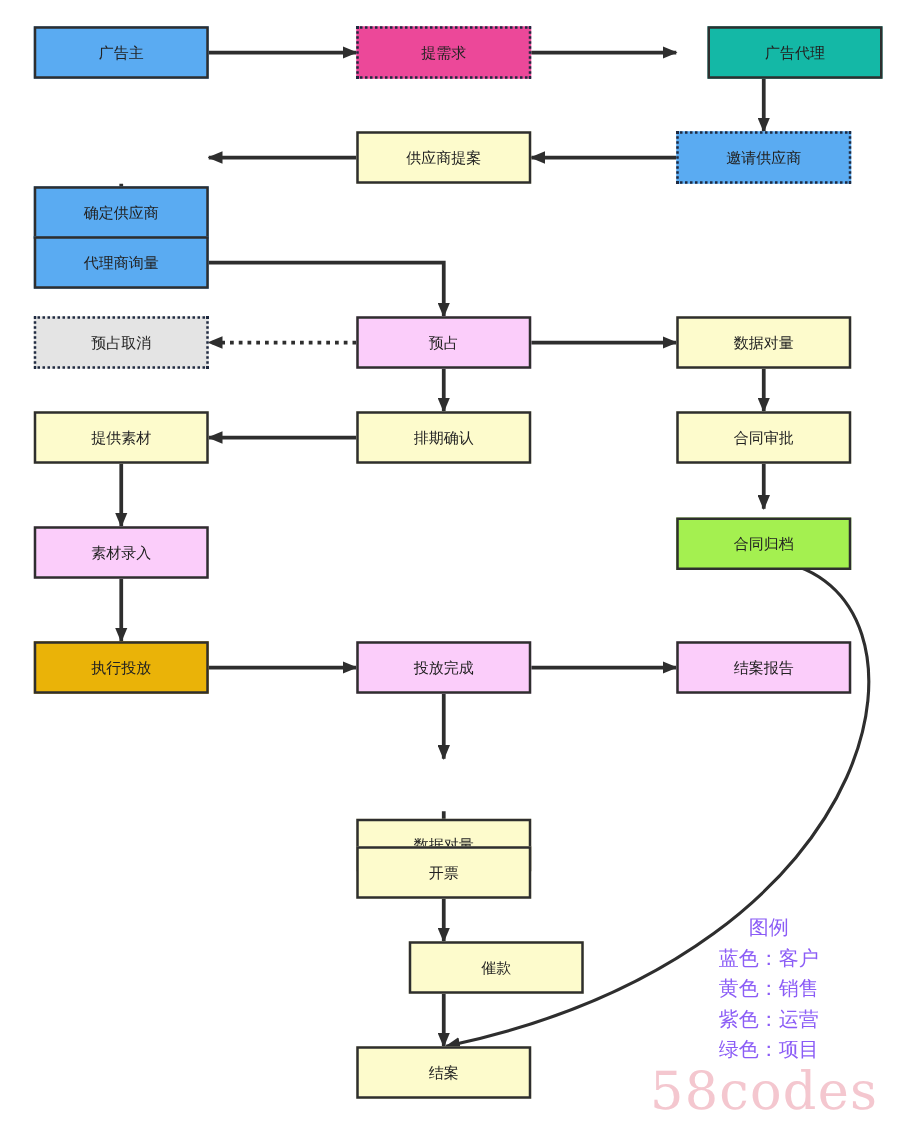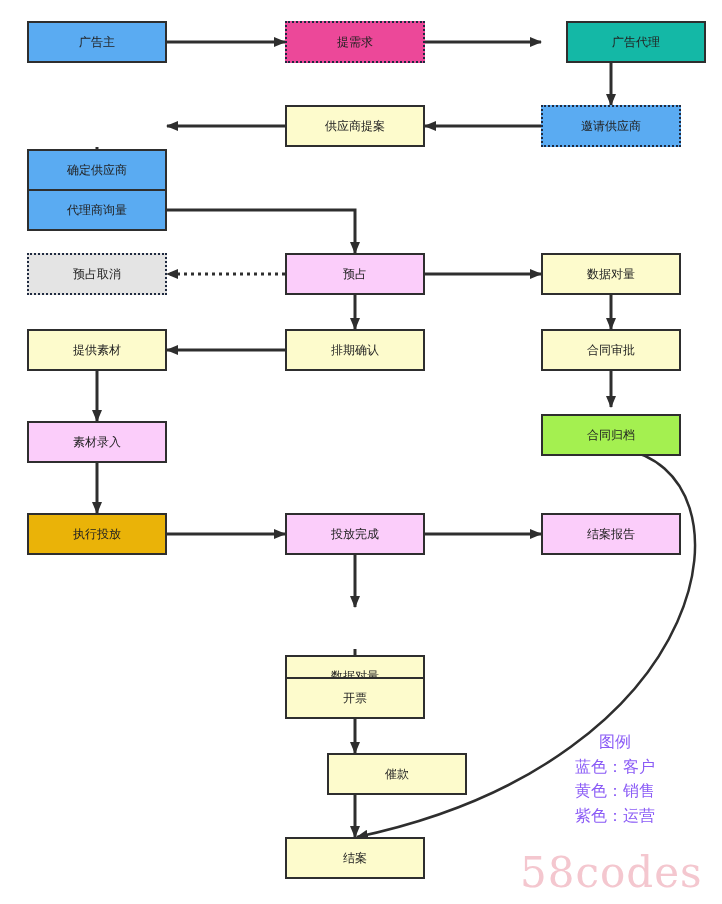--- a/index.html
+++ b/index.html
@@ -117,15 +117,16 @@
     <div class="node" style="left: 285px; top: 837px; background: rgb(253, 251, 204);">
       <span>结案</span>
     </div>
   </div>
 
 <div class="legend">
   <div>图例</div>
   <div>蓝色：客户</div>
   <div>黄色：销售</div>
   <div>紫色：运营</div>
+  <div>绿色：项目</div>
 </div>
 
 <div class="watermark">58codes</div>
 
 </body></html>

